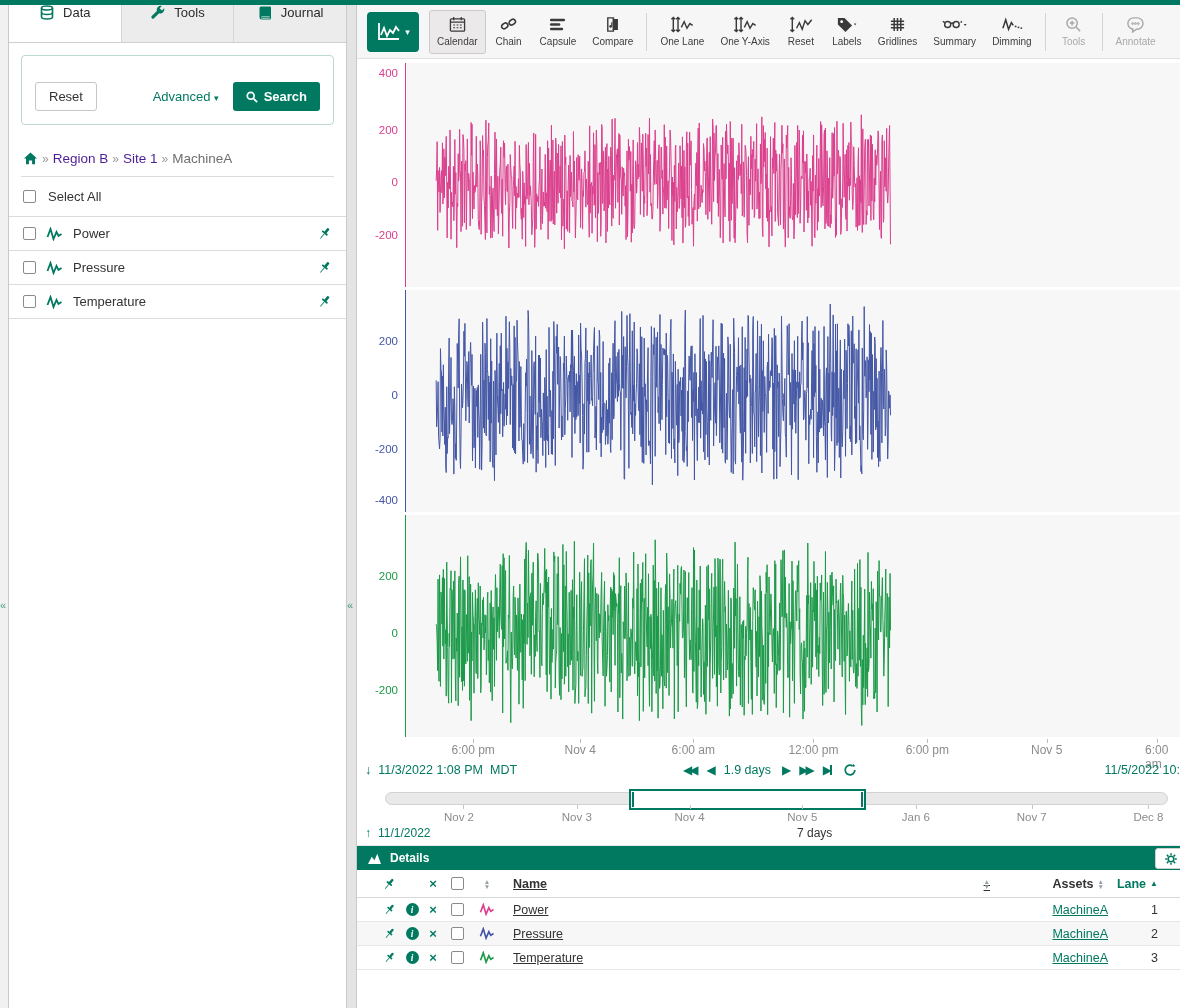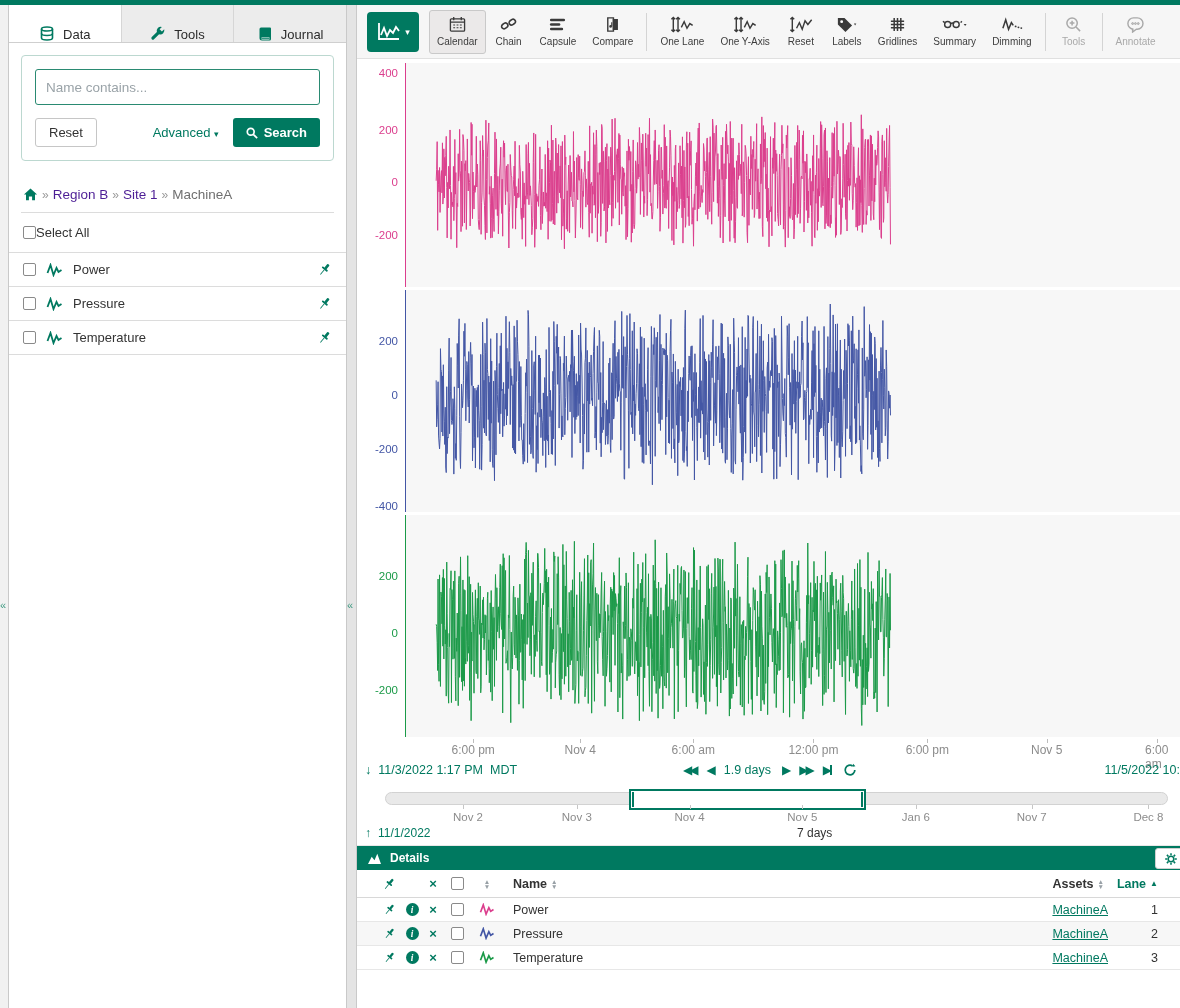--- a/index.html
+++ b/index.html
@@ -8,21 +8,21 @@
   .topbar { height:5px; background:#007960; width:100%; }
   .app { display:flex; height:1003px; }
 
   
   .edge-strip { width:9px; background:#f1f1f1; border-right:1px solid #c9c9c9; position:relative; }
   .edge-strip .chev { position:absolute; top:594px; left:0; font-size:11px; color:#3f9a82; cursor:pointer; }
 
   
   .sidebar { width:337px; background:#fff; }
   .side-tabs { display:flex; height:38px; border-bottom:1px solid #cfcfcf; background:#ececec; }
-  .side-tab { flex:1; display:flex; align-items:flex-end; justify-content:center; gap:8px;
+  .side-tab { flex:1; display:flex; align-items:flex-start; justify-content:center; gap:8px;
     font-size:13px; color:#2b2b2b; border-left:1px solid #d6d6d6; cursor:pointer; }
   .side-tab:first-child { border-left:none; }
   .side-tab.active { background:#fff; }
   .side-tab svg { width:16px; height:16px; }
 
   .search-panel { margin:12px; border:1px solid #bcd8d0; border-radius:4px; padding:13px; }
   .search-input { width:100%; height:36px; border:1px solid #2a8a72; border-radius:3px;
     padding:0 10px; font-size:13.5px; font-family:"Liberation Sans",sans-serif; color:#333; }
   .search-input::placeholder { color:#9aa3a8; }
   .search-row { display:flex; align-items:center; margin-top:13px; }
@@ -34,21 +34,21 @@
     font-size:13px; font-weight:bold; display:flex; align-items:center; gap:6px; cursor:pointer;
     font-family:"Liberation Sans",sans-serif; }
 
   .breadcrumb { padding:14px 14px 10px 14px; font-size:13.5px; display:flex; align-items:center;
     flex-wrap:wrap; gap:3px; }
   .breadcrumb a { color:#4c1d95; text-decoration:none; cursor:pointer; }
   .breadcrumb .sep { color:#9a9a9a; font-size:12px; padding:0 1px; }
   .breadcrumb .current { color:#6f6f6f; }
   .side-hr { border:none; border-top:1px solid #dcdcdc; margin:0 12px; }
 
-  .select-all { display:flex; align-items:center; padding:12px 14px; font-size:13px; }
+  .select-all { display:flex; align-items:center; gap:12px; padding:12px 14px; font-size:13px; }
   .asset-list .asset-row { display:flex; align-items:center; gap:10px; padding:9px 14px;
     border-top:1px solid #dcdcdc; font-size:13px; }
   .asset-list .asset-row:last-child { border-bottom:1px solid #dcdcdc; }
   .asset-row .pin { margin-left:auto; cursor:pointer; }
   .cbx { width:13px; height:13px; border:1px solid #8a8a8a; border-radius:2px; background:#fff;
     flex:0 0 13px; cursor:pointer; }
 
   
   .divider-strip { width:11px; background:#e4e4e4; border-left:1px solid #c9c9c9;
     border-right:1px solid #c9c9c9; position:relative; }
@@ -112,21 +112,21 @@
   .gear-btn { position:absolute; right:-7px; top:2px; width:32px; height:21px; background:#fff;
     border:1px solid #d0d0d0; border-radius:3px; display:flex; align-items:center; justify-content:center;
     cursor:pointer; }
   .dtable { font-size:12.5px; }
   .drow { display:flex; align-items:center; height:24px; padding:0 0 0 20px; border-bottom:1px solid #e7e7e7; }
   .drow.head { height:28px; font-weight:bold; border-bottom:1px solid #d8d8d8; }
   .drow.alt { background:#f7f7f7; }
   .dc { display:flex; align-items:center; justify-content:center; }
   .dc-pin { width:24px; } .dc-info { width:22px; } .dc-x { width:20px; }
   .dc-cb { width:28px; } .dc-sig { width:32px; }
-  .dc-name { flex:1; justify-content:flex-start; padding-left:10px; }
+  .dc-name { flex:1; justify-content:space-between; padding-left:10px;text-decoration:underline; }
   .dc-assets { width:120px; justify-content:flex-end; padding-right:6px; }
   .dc-lane { width:66px; justify-content:flex-end; padding-right:22px; }
   .dc a { color:#007960; }
   .x-ico { color:#007960; font-weight:bold; font-size:13px; cursor:pointer; }
   .info-ico { width:13px; height:13px; border-radius:50%; background:#007960; color:#fff;
     font-size:9.5px; font-weight:bold; display:flex; align-items:center; justify-content:center;
     font-family:"Liberation Serif", serif; font-style:italic; cursor:pointer; }
   .sort { display:inline-flex; flex-direction:column; font-size:6.5px; line-height:5px;
     color:#98a0a6; margin:0 4px; cursor:pointer; }
   .lane-sort { color:#007960; font-size:8px; margin-left:4px; }
@@ -166,21 +166,20 @@
               <path d="M4 1.5h9a1 1 0 0 1 1 1V13a1.5 1.5 0 0 1-1.5 1.5H5A2.5 2.5 0 0 1 2.5 12V3A1.5 1.5 0 0 1 4 1.5z"></path>
               <path d="M4.5 11.5h8v2h-8z" fill="#fff"></path>
               <path d="M4.5 12.2h8v.8h-8z" fill="#007960"></path>
             </g>
           </svg>
         <span>Journal</span>
       </div>
     </div>
 
     <div class="search-panel">
-      <input class="search-input" placeholder="Name contains..." style="">
       <div class="search-row">
         <button class="reset-btn">Reset</button>
         <span class="advanced">
           <span>Advanced</span>
           <span class="car">▾</span>
         </span>
         <button class="search-btn">
           <svg width="12" height="12" viewBox="0 0 14 14">
               <circle cx="5.5" cy="5.5" r="4" fill="none" stroke="#fff" stroke-width="2"></circle>
               <path d="M8.5 8.5 13 13" stroke="#fff" stroke-width="2"></path>
@@ -424,21 +423,21 @@
           </div>
         <svg class="plot" viewBox="0 0 775 224" style="border-left-color: rgb(219, 62, 141);">
             <polyline points="30.2,117.8 30.7,106.3 31.2,78.6 31.7,167.4 32.1,107.3 32.6,121.7 33.1,128.9 33.6,104.5 34.1,149.5 34.5,129.9 35.0,112.9 35.5,107.6 36.0,129.9 36.5,79.8 36.9,141.1 37.4,133.6 37.9,85.8 38.4,135.0 38.8,94.4 39.3,112.8 39.8,92.3 40.3,73.3 40.8,124.4 41.2,175.0 41.7,119.4 42.2,145.0 42.7,103.3 43.2,111.2 43.6,125.8 44.1,66.9 44.6,122.5 45.1,176.3 45.5,129.4 46.0,142.3 46.5,139.2 47.0,144.0 47.5,103.4 47.9,157.7 48.4,135.8 48.9,76.4 49.4,131.2 49.9,109.6 50.3,141.0 50.8,184.8 51.3,140.2 51.8,143.6 52.3,90.7 52.7,118.1 53.2,111.9 53.7,66.3 54.2,107.3 54.6,110.9 55.1,168.7 55.6,98.1 56.1,103.0 56.6,163.3 57.0,71.5 57.5,75.0 58.0,87.2 58.5,160.0 59.0,100.6 59.4,107.7 59.9,97.6 60.4,166.6 60.9,129.0 61.4,75.9 61.8,112.0 62.3,128.0 62.8,110.4 63.3,117.0 63.7,119.5 64.2,163.0 64.7,148.0 65.2,59.4 65.7,92.2 66.1,61.2 66.6,155.7 67.1,109.0 67.6,128.6 68.1,146.1 68.5,122.6 69.0,129.5 69.5,127.7 70.0,109.9 70.4,73.2 70.9,124.0 71.4,101.0 71.9,111.5 72.4,156.6 72.8,163.0 73.3,166.7 73.8,156.2 74.3,77.7 74.8,97.3 75.2,171.4 75.7,139.6 76.2,129.9 76.7,72.5 77.2,93.1 77.6,87.0 78.1,134.0 78.6,142.7 79.1,162.7 79.5,176.6 80.0,57.1 80.5,116.4 81.0,170.0 81.5,94.4 81.9,82.0 82.4,77.4 82.9,59.9 83.4,131.3 83.9,123.5 84.3,140.5 84.8,175.2 85.3,113.2 85.8,155.6 86.3,174.8 86.7,132.9 87.2,125.1 87.7,156.3 88.2,168.6 88.6,110.4 89.1,69.1 89.6,111.1 90.1,146.4 90.6,75.9 91.0,121.8 91.5,152.7 92.0,113.3 92.5,170.9 93.0,148.8 93.4,127.9 93.9,107.0 94.4,100.9 94.9,84.1 95.4,140.5 95.8,150.5 96.3,116.2 96.8,173.3 97.3,87.8 97.7,77.7 98.2,94.2 98.7,80.0 99.2,124.1 99.7,141.7 100.1,107.6 100.6,102.9 101.1,128.3 101.6,128.7 102.1,101.2 102.5,152.1 103.0,185.1 103.5,149.4 104.0,139.7 104.4,91.5 104.9,103.9 105.4,112.3 105.9,114.0 106.4,147.7 106.8,165.5 107.3,126.4 107.8,116.7 108.3,103.0 108.8,132.9 109.2,78.2 109.7,166.2 110.2,123.5 110.7,145.1 111.2,133.8 111.6,130.1 112.1,134.9 112.6,115.7 113.1,134.3 113.5,82.3 114.0,101.7 114.5,108.9 115.0,150.0 115.5,156.5 115.9,145.1 116.4,176.3 116.9,108.3 117.4,123.9 117.9,154.7 118.3,119.9 118.8,141.3 119.3,132.9 119.8,183.5 120.3,81.5 120.7,130.0 121.2,136.2 121.7,130.0 122.2,90.4 122.6,79.4 123.1,141.8 123.6,100.3 124.1,132.4 124.6,122.9 125.0,129.9 125.5,142.6 126.0,171.8 126.5,164.3 127.0,155.3 127.4,99.5 127.9,69.9 128.4,131.5 128.9,184.4 129.4,160.9 129.8,71.3 130.3,166.2 130.8,130.8 131.3,134.0 131.7,138.4 132.2,133.4 132.7,143.4 133.2,122.2 133.7,116.4 134.1,83.8 134.6,152.5 135.1,166.8 135.6,134.0 136.1,106.0 136.5,160.6 137.0,146.6 137.5,129.0 138.0,143.2 138.4,139.3 138.9,143.1 139.4,91.4 139.9,145.3 140.4,129.8 140.8,133.2 141.3,148.7 141.8,77.7 142.3,176.4 142.8,85.1 143.2,158.3 143.7,119.7 144.2,97.0 144.7,99.3 145.2,158.5 145.6,62.1 146.1,157.2 146.6,140.6 147.1,77.0 147.5,161.1 148.0,133.8 148.5,108.3 149.0,162.0 149.5,112.0 149.9,75.0 150.4,84.1 150.9,150.2 151.4,90.0 151.9,132.2 152.3,140.2 152.8,81.5 153.3,125.8 153.8,129.9 154.3,102.9 154.7,134.7 155.2,82.8 155.7,176.8 156.2,126.7 156.6,78.5 157.1,163.2 157.6,150.2 158.1,136.1 158.6,185.9 159.0,72.0 159.5,101.6 160.0,93.9 160.5,166.2 161.0,155.3 161.4,127.8 161.9,168.4 162.4,122.0 162.9,102.0 163.4,116.9 163.8,169.8 164.3,92.5 164.8,133.9 165.3,124.0 165.7,109.2 166.2,138.1 166.7,138.5 167.2,144.0 167.7,68.5 168.1,128.9 168.6,98.0 169.1,137.4 169.6,175.1 170.1,155.1 170.5,136.2 171.0,94.5 171.5,134.3 172.0,136.8 172.4,91.6 172.9,114.6 173.4,117.4 173.9,93.1 174.4,121.7 174.8,164.6 175.3,129.3 175.8,105.9 176.3,117.9 176.8,166.2 177.2,128.1 177.7,133.5 178.2,109.7 178.7,108.7 179.2,87.8 179.6,112.9 180.1,144.2 180.6,115.9 181.1,125.4 181.5,139.5 182.0,141.7 182.5,98.3 183.0,149.8 183.5,174.3 183.9,62.8 184.4,150.3 184.9,120.9 185.4,121.8 185.9,119.3 186.3,170.3 186.8,122.9 187.3,131.3 187.8,69.7 188.3,142.3 188.7,140.9 189.2,81.6 189.7,154.8 190.2,91.3 190.6,67.0 191.1,83.5 191.6,178.8 192.1,109.5 192.6,150.4 193.0,141.9 193.5,100.2 194.0,111.6 194.5,99.3 195.0,173.4 195.4,159.4 195.9,61.4 196.4,65.0 196.9,140.5 197.4,88.3 197.8,88.2 198.3,148.0 198.8,143.9 199.3,98.7 199.7,84.1 200.2,180.0 200.7,97.6 201.2,80.6 201.7,168.5 202.1,106.0 202.6,145.1 203.1,93.4 203.6,136.2 204.1,141.9 204.5,112.5 205.0,84.2 205.5,92.2 206.0,163.2 206.4,56.0 206.9,139.6 207.4,155.4 207.9,112.3 208.4,117.3 208.8,108.5 209.3,55.2 209.8,145.3 210.3,118.8 210.8,91.7 211.2,90.4 211.7,85.8 212.2,139.4 212.7,95.6 213.2,70.4 213.6,162.1 214.1,72.0 214.6,101.8 215.1,115.9 215.5,116.8 216.0,151.3 216.5,103.8 217.0,129.5 217.5,133.1 217.9,105.2 218.4,113.3 218.9,109.8 219.4,143.3 219.9,122.7 220.3,176.7 220.8,143.2 221.3,87.9 221.8,173.8 222.3,145.3 222.7,76.2 223.2,97.3 223.7,83.5 224.2,92.0 224.6,128.2 225.1,88.5 225.6,179.3 226.1,121.4 226.6,170.1 227.0,108.3 227.5,76.9 228.0,161.8 228.5,165.8 229.0,161.2 229.4,125.8 229.9,97.8 230.4,101.8 230.9,130.2 231.3,123.1 231.8,79.5 232.3,116.1 232.8,101.3 233.3,114.0 233.7,64.4 234.2,77.5 234.7,151.5 235.2,109.1 235.7,79.9 236.1,97.6 236.6,128.3 237.1,71.1 237.6,99.0 238.1,154.1 238.5,133.0 239.0,140.3 239.5,97.1 240.0,70.2 240.4,103.3 240.9,85.0 241.4,152.7 241.9,136.5 242.4,71.5 242.8,110.9 243.3,99.8 243.8,55.2 244.3,129.2 244.8,91.6 245.2,142.8 245.7,140.4 246.2,155.7 246.7,156.2 247.2,148.6 247.6,119.0 248.1,97.5 248.6,77.6 249.1,121.6 249.5,66.9 250.0,96.4 250.5,119.9 251.0,121.1 251.5,97.3 251.9,145.4 252.4,128.4 252.9,87.7 253.4,81.7 253.9,123.8 254.3,168.4 254.8,154.8 255.3,84.6 255.8,84.0 256.3,115.5 256.7,107.1 257.2,151.1 257.7,130.2 258.2,122.4 258.6,61.6 259.1,145.1 259.6,74.2 260.1,142.6 260.6,145.4 261.0,82.9 261.5,136.8 262.0,120.2 262.5,117.7 263.0,165.6 263.4,124.1 263.9,104.1 264.4,67.0 264.9,73.8 265.3,92.1 265.8,121.0 266.3,177.6 266.8,114.0 267.3,132.7 267.7,119.2 268.2,182.0 268.7,102.4 269.2,138.4 269.7,85.7 270.1,82.1 270.6,166.0 271.1,124.4 271.6,148.8 272.1,137.6 272.5,127.9 273.0,99.9 273.5,145.5 274.0,141.4 274.4,82.7 274.9,111.8 275.4,135.9 275.9,103.1 276.4,154.9 276.8,73.8 277.3,180.2 277.8,137.4 278.3,87.4 278.8,144.8 279.2,103.9 279.7,164.4 280.2,161.1 280.7,84.1 281.2,68.7 281.6,135.0 282.1,80.1 282.6,153.6 283.1,133.3 283.5,162.8 284.0,69.1 284.5,102.3 285.0,87.3 285.5,77.8 285.9,126.5 286.4,161.3 286.9,155.6 287.4,144.6 287.9,183.3 288.3,141.0 288.8,130.9 289.3,146.9 289.8,113.2 290.3,100.0 290.7,122.8 291.2,89.4 291.7,158.2 292.2,85.0 292.6,65.0 293.1,145.9 293.6,59.9 294.1,128.9 294.6,144.2 295.0,139.5 295.5,122.4 296.0,133.2 296.5,139.6 297.0,126.6 297.4,129.4 297.9,80.5 298.4,86.0 298.9,108.0 299.3,98.2 299.8,113.8 300.3,151.7 300.8,109.6 301.3,75.9 301.7,74.9 302.2,156.4 302.7,132.1 303.2,106.9 303.7,89.3 304.1,148.7 304.6,73.6 305.1,113.6 305.6,140.5 306.1,161.3 306.5,129.9 307.0,56.0 307.5,64.1 308.0,138.7 308.4,70.0 308.9,117.4 309.4,94.0 309.9,88.0 310.4,63.6 310.8,62.2 311.3,93.2 311.8,140.2 312.3,90.6 312.8,153.5 313.2,123.5 313.7,106.4 314.2,135.3 314.7,174.8 315.2,152.5 315.6,82.0 316.1,108.8 316.6,116.4 317.1,74.3 317.5,180.1 318.0,122.6 318.5,100.6 319.0,137.1 319.5,153.9 319.9,68.3 320.4,115.9 320.9,61.2 321.4,78.9 321.9,90.6 322.3,82.1 322.8,98.1 323.3,158.1 323.8,100.4 324.3,178.6 324.7,58.4 325.2,132.7 325.7,157.4 326.2,75.0 326.6,140.7 327.1,94.0 327.6,75.2 328.1,127.3 328.6,175.3 329.0,104.7 329.5,179.9 330.0,158.6 330.5,134.7 331.0,97.8 331.4,144.1 331.9,145.4 332.4,92.2 332.9,116.4 333.3,79.8 333.8,91.5 334.3,112.7 334.8,108.9 335.3,101.1 335.7,130.7 336.2,61.2 336.7,152.9 337.2,148.0 337.7,98.8 338.1,102.1 338.6,154.2 339.1,119.4 339.6,82.3 340.1,85.0 340.5,90.9 341.0,112.6 341.5,169.5 342.0,179.8 342.4,112.3 342.9,93.7 343.4,162.4 343.9,116.2 344.4,130.0 344.8,131.9 345.3,73.2 345.8,105.6 346.3,91.5 346.8,146.4 347.2,86.4 347.7,94.3 348.2,78.4 348.7,154.6 349.2,151.1 349.6,96.2 350.1,118.2 350.6,92.0 351.1,60.6 351.5,146.1 352.0,116.1 352.5,105.8 353.0,137.0 353.5,155.7 353.9,129.3 354.4,155.4 354.9,80.9 355.4,120.8 355.9,115.8 356.3,53.8 356.8,163.5 357.3,173.7 357.8,62.5 358.2,104.2 358.7,76.0 359.2,98.6 359.7,69.5 360.2,125.8 360.6,111.1 361.1,154.9 361.6,85.1 362.1,158.4 362.6,125.1 363.0,147.6 363.5,183.9 364.0,147.1 364.5,148.5 365.0,73.6 365.4,148.8 365.9,143.7 366.4,173.0 366.9,94.8 367.3,105.3 367.8,75.1 368.3,110.6 368.8,97.8 369.3,59.4 369.7,158.5 370.2,87.0 370.7,108.3 371.2,90.7 371.7,112.2 372.1,150.5 372.6,156.5 373.1,162.9 373.6,111.2 374.1,91.2 374.5,139.9 375.0,161.9 375.5,106.5 376.0,92.6 376.4,62.2 376.9,90.1 377.4,80.8 377.9,166.2 378.4,141.3 378.8,95.9 379.3,163.4 379.8,184.2 380.3,147.4 380.8,72.0 381.2,85.0 381.7,74.4 382.2,62.5 382.7,174.8 383.2,104.3 383.6,153.6 384.1,143.8 384.6,155.5 385.1,135.3 385.5,94.7 386.0,112.4 386.5,151.9 387.0,156.9 387.5,155.8 387.9,120.5 388.4,176.0 388.9,166.7 389.4,82.4 389.9,151.7 390.3,124.3 390.8,106.4 391.3,79.3 391.8,154.6 392.2,62.4 392.7,150.8 393.2,123.1 393.7,67.0 394.2,96.2 394.6,160.4 395.1,145.2 395.6,114.5 396.1,113.0 396.6,115.9 397.0,72.2 397.5,100.2 398.0,67.8 398.5,169.1 399.0,138.5 399.4,98.2 399.9,109.7 400.4,98.8 400.9,147.4 401.3,90.9 401.8,110.0 402.3,160.0 402.8,128.0 403.3,154.9 403.7,115.6 404.2,115.8 404.7,105.3 405.2,142.3 405.7,118.4 406.1,149.8 406.6,183.3 407.1,92.7 407.6,128.2 408.1,71.9 408.5,131.2 409.0,174.1 409.5,174.8 410.0,112.2 410.4,140.4 410.9,109.4 411.4,82.1 411.9,167.4 412.4,125.7 412.8,158.8 413.3,95.5 413.8,133.2 414.3,127.3 414.8,85.2 415.2,58.5 415.7,144.5 416.2,61.7 416.7,95.1 417.2,140.8 417.6,142.9 418.1,123.8 418.6,71.5 419.1,67.1 419.5,165.9 420.0,64.9 420.5,160.6 421.0,152.1 421.5,87.7 421.9,98.1 422.4,163.0 422.9,115.1 423.4,163.5 423.9,125.1 424.3,94.6 424.8,164.8 425.3,152.0 425.8,160.6 426.2,123.5 426.7,69.6 427.2,135.2 427.7,119.7 428.2,70.4 428.6,113.2 429.1,64.5 429.6,122.2 430.1,174.5 430.6,154.7 431.0,172.3 431.5,58.2 432.0,110.9 432.5,101.3 433.0,87.2 433.4,93.7 433.9,141.6 434.4,93.4 434.9,95.2 435.3,171.5 435.8,167.8 436.3,135.8 436.8,144.6 437.3,115.9 437.7,60.2 438.2,101.5 438.7,134.3 439.2,111.0 439.7,91.2 440.1,150.9 440.6,156.6 441.1,86.8 441.6,168.1 442.1,117.5 442.5,82.3 443.0,123.2 443.5,79.5 444.0,137.3 444.4,115.3 444.9,122.4 445.4,59.0 445.9,80.1 446.4,82.3 446.8,130.2 447.3,146.7 447.8,137.3 448.3,83.8 448.8,102.4 449.2,120.2 449.7,124.2 450.2,120.6 450.7,164.2 451.2,139.6 451.6,114.8 452.1,167.5 452.6,101.0 453.1,84.7 453.5,162.9 454.0,112.8 454.5,162.1 455.0,116.8 455.5,139.6 455.9,51.7 456.4,142.4 456.9,169.5 457.4,65.8 457.9,152.0 458.3,161.6 458.8,125.6 459.3,84.3 459.8,76.7 460.2,76.1 460.7,161.5 461.2,147.7 461.7,152.2 462.2,76.6 462.6,83.0 463.1,76.5 463.6,143.1 464.1,112.9 464.6,96.2 465.0,71.9 465.5,157.5 466.0,72.8 466.5,137.9 467.0,81.1 467.4,105.1 467.9,151.0 468.4,156.8 468.9,115.2 469.3,138.8 469.8,86.8 470.3,122.0 470.8,92.3 471.3,102.3 471.7,100.5 472.2,84.7 472.7,67.8 473.2,73.9 473.7,129.9 474.1,166.7 474.6,126.3 475.1,108.3 475.6,174.2 476.1,175.5 476.5,78.2 477.0,71.9 477.5,111.5 478.0,159.4 478.4,155.2 478.9,77.7 479.4,123.7 479.9,94.7 480.4,119.8 480.8,128.3 481.3,65.3 481.8,129.2 482.3,140.1 482.8,131.4 483.2,103.5 483.7,79.0 484.2,62.4 484.7,124.2 485.1,181.5" fill="none" stroke="#DB3E8D" stroke-width="1"></polyline>
           </svg>
       </div>
       <div class="lane" style="height:222px">
         <div class="gutter">
             <span class="ytick" style="color: rgb(67, 86, 165); top: 51.0438px;">200</span>
             <span class="ytick" style="color: rgb(67, 86, 165); top: 105.058px;">0</span>
             <span class="ytick" style="color: rgb(67, 86, 165); top: 159.073px;">-200</span>
-            <span class="ytick" style="color: rgb(67, 86, 165); top: 216px;">-400</span>
+            <span class="ytick" style="color: rgb(67, 86, 165); top: 210px;">-400</span>
           </div>
         <svg class="plot" viewBox="0 0 775 222" style="border-left-color: rgb(67, 86, 165);">
             <polyline points="30.2,90.3 30.7,136.9 31.2,129.5 31.7,114.1 32.1,91.7 32.6,145.1 33.1,153.0 33.6,159.0 34.1,148.3 34.5,58.6 35.0,79.3 35.5,81.5 36.0,142.1 36.5,85.9 36.9,146.1 37.4,74.7 37.9,120.1 38.4,131.8 38.8,154.5 39.3,117.2 39.8,177.1 40.3,182.7 40.8,96.7 41.2,163.7 41.7,147.1 42.2,148.1 42.7,80.1 43.2,48.0 43.6,143.7 44.1,117.1 44.6,101.2 45.1,67.4 45.5,130.6 46.0,134.6 46.5,131.7 47.0,108.7 47.5,115.0 47.9,184.2 48.4,96.8 48.9,118.7 49.4,168.4 49.9,153.6 50.3,170.4 50.8,125.9 51.3,53.4 51.8,75.6 52.3,98.0 52.7,45.8 53.2,28.7 53.7,126.9 54.2,169.1 54.6,178.6 55.1,142.8 55.6,94.0 56.1,105.7 56.6,117.7 57.0,110.6 57.5,90.2 58.0,41.1 58.5,66.2 59.0,33.3 59.4,79.1 59.9,130.8 60.4,100.9 60.9,71.4 61.4,74.4 61.8,107.0 62.3,117.0 62.8,61.5 63.3,133.0 63.7,109.3 64.2,67.2 64.7,52.3 65.2,73.6 65.7,95.4 66.1,64.4 66.6,171.0 67.1,136.2 67.6,96.1 68.1,157.9 68.5,147.7 69.0,98.2 69.5,178.0 70.0,110.4 70.4,100.4 70.9,116.7 71.4,97.4 71.9,147.4 72.4,94.9 72.8,120.2 73.3,130.5 73.8,179.3 74.3,133.1 74.8,64.3 75.2,116.2 75.7,180.2 76.2,154.7 76.7,32.0 77.2,64.5 77.6,138.2 78.1,90.2 78.6,143.0 79.1,53.1 79.5,62.7 80.0,144.3 80.5,146.0 81.0,28.4 81.5,79.5 81.9,83.6 82.4,129.5 82.9,86.0 83.4,150.6 83.9,92.3 84.3,171.9 84.8,48.6 85.3,133.2 85.8,71.0 86.3,159.3 86.7,173.9 87.2,177.6 87.7,91.1 88.2,160.6 88.6,190.8 89.1,80.4 89.6,90.9 90.1,164.9 90.6,76.6 91.0,43.1 91.5,104.8 92.0,118.5 92.5,132.4 93.0,97.2 93.4,73.4 93.9,143.9 94.4,55.7 94.9,123.8 95.4,43.0 95.8,100.8 96.3,99.1 96.8,146.9 97.3,119.9 97.7,92.4 98.2,136.2 98.7,125.9 99.2,103.8 99.7,119.2 100.1,26.1 100.6,135.0 101.1,58.2 101.6,125.7 102.1,71.8 102.5,98.5 103.0,65.9 103.5,31.6 104.0,62.5 104.4,134.6 104.9,78.4 105.4,95.3 105.9,85.9 106.4,96.5 106.8,158.1 107.3,94.6 107.8,160.2 108.3,35.8 108.8,162.8 109.2,47.3 109.7,164.0 110.2,92.6 110.7,90.0 111.2,30.1 111.6,51.2 112.1,64.3 112.6,91.4 113.1,151.0 113.5,71.5 114.0,137.3 114.5,130.3 115.0,76.5 115.5,125.2 115.9,149.9 116.4,150.0 116.9,165.8 117.4,174.2 117.9,133.7 118.3,164.0 118.8,171.5 119.3,123.6 119.8,82.7 120.3,96.1 120.7,69.0 121.2,102.6 121.7,172.7 122.2,20.3 122.6,24.6 123.1,56.2 123.6,154.4 124.1,106.1 124.6,146.2 125.0,163.9 125.5,160.8 126.0,60.5 126.5,118.4 127.0,165.6 127.4,168.5 127.9,75.9 128.4,71.7 128.9,100.1 129.4,124.5 129.8,46.1 130.3,182.3 130.8,135.8 131.3,159.7 131.7,122.7 132.2,173.6 132.7,65.2 133.2,112.7 133.7,65.1 134.1,127.2 134.6,68.0 135.1,147.7 135.6,119.3 136.1,130.3 136.5,132.4 137.0,165.7 137.5,102.9 138.0,126.4 138.4,150.8 138.9,87.5 139.4,97.2 139.9,177.6 140.4,59.5 140.8,149.6 141.3,106.2 141.8,151.0 142.3,145.1 142.8,165.1 143.2,37.3 143.7,102.5 144.2,126.7 144.7,100.4 145.2,133.5 145.6,164.1 146.1,120.6 146.6,164.6 147.1,81.3 147.5,149.0 148.0,31.4 148.5,51.7 149.0,95.3 149.5,175.6 149.9,94.0 150.4,46.2 150.9,63.2 151.4,34.2 151.9,94.3 152.3,68.4 152.8,57.0 153.3,138.1 153.8,104.8 154.3,66.4 154.7,68.6 155.2,103.9 155.7,150.0 156.2,125.9 156.6,145.0 157.1,147.0 157.6,73.2 158.1,80.8 158.6,46.0 159.0,144.8 159.5,118.6 160.0,107.4 160.5,66.0 161.0,86.7 161.4,89.0 161.9,130.3 162.4,88.0 162.9,85.2 163.4,91.5 163.8,81.3 164.3,121.9 164.8,74.6 165.3,78.0 165.7,40.1 166.2,167.6 166.7,39.9 167.2,71.7 167.7,80.3 168.1,127.3 168.6,66.2 169.1,143.6 169.6,95.3 170.1,129.6 170.5,83.6 171.0,127.0 171.5,106.3 172.0,91.5 172.4,125.6 172.9,44.9 173.4,113.5 173.9,85.2 174.4,153.0 174.8,33.0 175.3,59.0 175.8,64.9 176.3,90.0 176.8,125.7 177.2,179.3 177.7,170.4 178.2,113.7 178.7,144.1 179.2,72.5 179.6,68.7 180.1,37.8 180.6,113.1 181.1,162.3 181.5,60.3 182.0,111.0 182.5,82.9 183.0,162.2 183.5,72.1 183.9,114.1 184.4,87.4 184.9,85.7 185.4,64.9 185.9,110.3 186.3,108.1 186.8,115.8 187.3,83.5 187.8,61.2 188.3,44.4 188.7,37.4 189.2,148.1 189.7,142.7 190.2,116.5 190.6,160.0 191.1,102.9 191.6,55.8 192.1,91.9 192.6,93.6 193.0,109.6 193.5,40.2 194.0,46.2 194.5,153.2 195.0,82.5 195.4,166.9 195.9,127.3 196.4,142.7 196.9,112.3 197.4,51.5 197.8,139.7 198.3,112.8 198.8,113.4 199.3,114.1 199.7,154.6 200.2,142.1 200.7,110.5 201.2,146.1 201.7,119.6 202.1,154.3 202.6,145.6 203.1,73.1 203.6,133.2 204.1,67.9 204.5,152.9 205.0,162.6 205.5,127.2 206.0,82.7 206.4,149.7 206.9,82.6 207.4,53.2 207.9,129.1 208.4,126.4 208.8,48.7 209.3,30.6 209.8,108.2 210.3,66.4 210.8,88.8 211.2,94.5 211.7,111.5 212.2,62.2 212.7,106.4 213.2,59.3 213.6,93.1 214.1,100.8 214.6,101.8 215.1,160.3 215.5,112.1 216.0,21.3 216.5,97.9 217.0,65.2 217.5,98.6 217.9,46.5 218.4,189.0 218.9,189.3 219.4,56.7 219.9,96.9 220.3,107.9 220.8,76.7 221.3,25.3 221.8,64.7 222.3,76.8 222.7,120.2 223.2,178.4 223.7,68.4 224.2,23.5 224.6,79.3 225.1,124.5 225.6,122.2 226.1,137.5 226.6,40.7 227.0,144.0 227.5,95.0 228.0,110.9 228.5,31.9 229.0,150.9 229.4,114.0 229.9,125.4 230.4,103.2 230.9,93.2 231.3,58.7 231.8,63.3 232.3,93.3 232.8,118.6 233.3,120.9 233.7,73.7 234.2,144.7 234.7,37.1 235.2,156.7 235.7,156.6 236.1,46.6 236.6,172.5 237.1,97.2 237.6,114.4 238.1,173.5 238.5,48.1 239.0,106.5 239.5,93.7 240.0,120.2 240.4,165.0 240.9,109.8 241.4,121.6 241.9,79.2 242.4,57.6 242.8,155.1 243.3,155.8 243.8,150.9 244.3,151.8 244.8,174.0 245.2,86.8 245.7,36.3 246.2,62.9 246.7,194.9 247.2,86.9 247.6,54.5 248.1,64.6 248.6,37.7 249.1,49.7 249.5,166.4 250.0,90.7 250.5,47.2 251.0,97.3 251.5,57.4 251.9,42.1 252.4,122.7 252.9,106.8 253.4,133.7 253.9,70.1 254.3,24.4 254.8,140.5 255.3,54.3 255.8,90.6 256.3,129.7 256.7,94.4 257.2,58.0 257.7,60.5 258.2,64.7 258.6,58.7 259.1,65.0 259.6,59.8 260.1,164.7 260.6,43.1 261.0,126.9 261.5,65.1 262.0,70.5 262.5,107.5 263.0,153.0 263.4,110.2 263.9,153.6 264.4,61.6 264.9,40.3 265.3,29.2 265.8,168.5 266.3,82.0 266.8,92.3 267.3,138.6 267.7,63.9 268.2,159.0 268.7,148.9 269.2,173.0 269.7,71.3 270.1,95.5 270.6,122.8 271.1,135.2 271.6,94.4 272.1,185.8 272.5,79.2 273.0,153.0 273.5,150.3 274.0,91.6 274.4,96.6 274.9,87.3 275.4,125.9 275.9,100.2 276.4,141.4 276.8,87.5 277.3,170.7 277.8,77.5 278.3,172.6 278.8,163.2 279.2,38.7 279.7,20.0 280.2,141.8 280.7,160.7 281.2,156.6 281.6,176.5 282.1,100.9 282.6,131.8 283.1,83.5 283.5,65.9 284.0,85.1 284.5,90.3 285.0,65.5 285.5,56.2 285.9,127.4 286.4,55.7 286.9,150.6 287.4,99.8 287.9,111.4 288.3,82.3 288.8,190.1 289.3,63.7 289.8,104.8 290.3,125.9 290.7,82.5 291.2,137.3 291.7,170.7 292.2,118.8 292.6,132.4 293.1,96.9 293.6,132.8 294.1,72.8 294.6,28.5 295.0,148.2 295.5,90.7 296.0,120.4 296.5,112.7 297.0,124.1 297.4,25.3 297.9,162.1 298.4,104.9 298.9,61.6 299.3,170.0 299.8,68.9 300.3,144.7 300.8,71.4 301.3,120.0 301.7,131.5 302.2,167.2 302.7,132.6 303.2,64.5 303.7,175.1 304.1,70.7 304.6,92.4 305.1,130.4 305.6,62.1 306.1,77.5 306.5,87.7 307.0,54.8 307.5,29.6 308.0,156.0 308.4,131.4 308.9,115.1 309.4,92.7 309.9,133.2 310.4,56.2 310.8,145.7 311.3,120.7 311.8,66.8 312.3,89.9 312.8,67.8 313.2,55.8 313.7,83.1 314.2,152.8 314.7,129.0 315.2,83.0 315.6,33.0 316.1,159.1 316.6,33.8 317.1,163.2 317.5,70.7 318.0,63.2 318.5,137.6 319.0,68.4 319.5,171.1 319.9,173.3 320.4,127.7 320.9,103.3 321.4,169.8 321.9,138.9 322.3,46.8 322.8,55.1 323.3,110.1 323.8,125.2 324.3,128.1 324.7,54.2 325.2,138.4 325.7,182.5 326.2,145.0 326.6,133.7 327.1,99.6 327.6,184.0 328.1,28.1 328.6,50.7 329.0,62.3 329.5,170.1 330.0,174.2 330.5,119.9 331.0,85.5 331.4,76.9 331.9,82.1 332.4,101.8 332.9,47.6 333.3,114.1 333.8,76.1 334.3,125.1 334.8,143.2 335.3,74.9 335.7,145.2 336.2,172.2 336.7,36.6 337.2,190.3 337.7,167.4 338.1,136.3 338.6,77.6 339.1,142.1 339.6,47.3 340.1,163.4 340.5,90.3 341.0,108.0 341.5,58.9 342.0,106.3 342.4,25.3 342.9,25.9 343.4,62.9 343.9,92.4 344.4,85.0 344.8,173.1 345.3,88.4 345.8,113.9 346.3,116.2 346.8,163.6 347.2,37.6 347.7,26.4 348.2,122.1 348.7,126.0 349.2,156.9 349.6,102.9 350.1,100.0 350.6,63.4 351.1,171.7 351.5,135.7 352.0,30.7 352.5,94.3 353.0,146.8 353.5,114.8 353.9,99.4 354.4,46.0 354.9,165.6 355.4,88.2 355.9,34.1 356.3,183.1 356.8,80.6 357.3,121.4 357.8,50.7 358.2,90.5 358.7,142.5 359.2,86.5 359.7,103.5 360.2,106.3 360.6,121.6 361.1,162.5 361.6,78.0 362.1,72.1 362.6,123.5 363.0,44.2 363.5,100.5 364.0,91.2 364.5,97.4 365.0,81.4 365.4,80.4 365.9,85.9 366.4,47.6 366.9,51.3 367.3,159.2 367.8,93.1 368.3,189.3 368.8,38.3 369.3,161.7 369.7,100.0 370.2,45.5 370.7,78.9 371.2,188.9 371.7,74.8 372.1,97.6 372.6,91.8 373.1,146.6 373.6,83.0 374.1,90.6 374.5,176.7 375.0,154.9 375.5,134.1 376.0,26.1 376.4,61.0 376.9,108.5 377.4,124.0 377.9,130.8 378.4,103.6 378.8,115.6 379.3,88.5 379.8,143.6 380.3,147.5 380.8,167.2 381.2,84.1 381.7,35.5 382.2,46.8 382.7,84.8 383.2,67.7 383.6,33.6 384.1,97.1 384.6,135.2 385.1,92.5 385.5,101.7 386.0,185.1 386.5,63.5 387.0,139.2 387.5,79.6 387.9,89.3 388.4,114.1 388.9,50.6 389.4,132.2 389.9,80.0 390.3,143.4 390.8,111.5 391.3,91.7 391.8,98.2 392.2,46.2 392.7,189.8 393.2,92.2 393.7,108.5 394.2,81.8 394.6,107.5 395.1,95.3 395.6,93.5 396.1,46.4 396.6,30.9 397.0,69.9 397.5,52.7 398.0,129.9 398.5,128.4 399.0,107.7 399.4,100.3 399.9,110.8 400.4,150.2 400.9,103.1 401.3,101.6 401.8,26.5 402.3,97.7 402.8,52.7 403.3,173.8 403.7,125.3 404.2,134.6 404.7,127.3 405.2,119.3 405.7,129.3 406.1,92.1 406.6,60.5 407.1,120.0 407.6,40.6 408.1,167.8 408.5,53.6 409.0,106.5 409.5,36.4 410.0,102.4 410.4,75.3 410.9,146.7 411.4,182.4 411.9,146.6 412.4,121.8 412.8,173.0 413.3,40.7 413.8,142.1 414.3,79.2 414.8,138.7 415.2,122.8 415.7,108.1 416.2,137.9 416.7,109.9 417.2,117.2 417.6,126.3 418.1,146.0 418.6,36.3 419.1,131.5 419.5,136.7 420.0,170.1 420.5,88.4 421.0,77.8 421.5,138.6 421.9,187.6 422.4,46.5 422.9,133.0 423.4,83.0 423.9,121.8 424.3,58.2 424.8,13.9 425.3,73.6 425.8,145.4 426.2,151.2 426.7,81.8 427.2,125.6 427.7,24.8 428.2,117.2 428.6,82.5 429.1,180.9 429.6,156.8 430.1,33.9 430.6,127.9 431.0,60.8 431.5,155.6 432.0,33.7 432.5,152.7 433.0,105.1 433.4,98.1 433.9,167.6 434.4,94.8 434.9,49.9 435.3,188.1 435.8,79.2 436.3,149.6 436.8,156.9 437.3,141.9 437.7,110.4 438.2,80.5 438.7,108.6 439.2,49.0 439.7,94.4 440.1,166.4 440.6,60.2 441.1,76.0 441.6,138.7 442.1,93.7 442.5,33.6 443.0,55.9 443.5,35.2 444.0,50.0 444.4,148.8 444.9,135.8 445.4,151.9 445.9,40.7 446.4,165.1 446.8,101.0 447.3,26.0 447.8,73.2 448.3,70.4 448.8,53.7 449.2,128.4 449.7,116.2 450.2,154.0 450.7,58.7 451.2,152.6 451.6,98.2 452.1,84.2 452.6,59.7 453.1,113.2 453.5,39.8 454.0,150.1 454.5,135.8 455.0,155.0 455.5,181.6 455.9,175.7 456.4,184.0 456.9,57.9 457.4,143.8 457.9,149.8 458.3,119.1 458.8,16.5 459.3,86.2 459.8,80.3 460.2,70.6 460.7,107.8 461.2,99.5 461.7,66.8 462.2,159.4 462.6,135.7 463.1,69.8 463.6,101.7 464.1,34.5 464.6,90.1 465.0,41.6 465.5,144.5 466.0,43.1 466.5,169.5 467.0,64.5 467.4,105.4 467.9,162.1 468.4,101.3 468.9,119.6 469.3,46.9 469.8,53.4 470.3,140.0 470.8,68.5 471.3,137.3 471.7,88.2 472.2,167.6 472.7,130.9 473.2,176.8 473.7,81.1 474.1,158.8 474.6,171.5 475.1,75.9 475.6,57.4 476.1,82.4 476.5,152.9 477.0,89.2 477.5,30.4 478.0,105.2 478.4,119.0 478.9,79.1 479.4,97.4 479.9,145.9 480.4,137.7 480.8,59.9 481.3,76.6 481.8,130.1 482.3,169.1 482.8,151.2 483.2,100.9 483.7,103.4 484.2,118.2 484.7,105.0 485.1,125.4" fill="none" stroke="#4356A5" stroke-width="1"></polyline>
           </svg>
       </div>
       <div class="lane" style="height:222px">
         <div class="gutter">
             <span class="ytick" style="color: rgb(27, 154, 72); top: 60.9859px;">200</span>
             <span class="ytick" style="color: rgb(27, 154, 72); top: 117.982px;">0</span>
             <span class="ytick" style="color: rgb(27, 154, 72); top: 174.978px;">-200</span>
@@ -462,21 +461,21 @@
         <span class="xtick" style="left: 570.35px;">6:00 pm</span>
         <span class="xmark" style="left: 689.7px;"></span>
         <span class="xtick" style="left: 689.7px;">Nov 5</span>
         <span class="xmark" style="left: 799.75px;"></span>
         <span class="xtick" style="left: 799.75px;">6:00 am</span>
       </div>
 
     <div class="range-row">
       <span class="range-start">
         <span>↓</span>
-        <span>11/3/2022 1:17 PM</span>
+        <span>11/3/2022 1:08 PM</span>
         <span>MDT</span>
       </span>
       <span class="step-controls">
         <span class="sbtn">◀◀</span>
         <span class="sbtn">◀</span>
         <span class="sbtn dur">1.9 days</span>
         <span class="sbtn">▶</span>
         <span class="sbtn">▶▶</span>
         <span class="jump-end">
           <span class="sbtn">▶</span>
@@ -497,21 +496,21 @@
         <div class="window" style="left: 242.73px; width: 237.249px;"></div>
       </div>
       <div class="scrub-bottom">
         <span class="scrub-start">
           <span>↑</span>
           <span>11/1/2022</span>
         </span>
         <span class="scrub-dur">7 days</span>
       </div>
     <span class="smark" style="left: 106.3px;"></span>
-        <span class="strack-label" style="left: 111px;">Nov 2</span>
+        <span class="strack-label" style="left: 102px;">Nov 2</span>
         <span class="smark" style="left: 219.835px;"></span>
         <span class="strack-label" style="left: 219.835px;">Nov 3</span>
         <span class="smark" style="left: 332.587px;"></span>
         <span class="strack-label" style="left: 332.587px;">Nov 4</span>
         <span class="smark" style="left: 445.339px;"></span>
         <span class="strack-label" style="left: 445.339px;">Nov 5</span>
         <span class="smark" style="left: 558.874px;"></span>
         <span class="strack-label" style="left: 558.874px;">Jan 6</span>
         <span class="smark" style="left: 674.758px;"></span>
         <span class="strack-label" style="left: 674.758px;">Nov 7</span>

